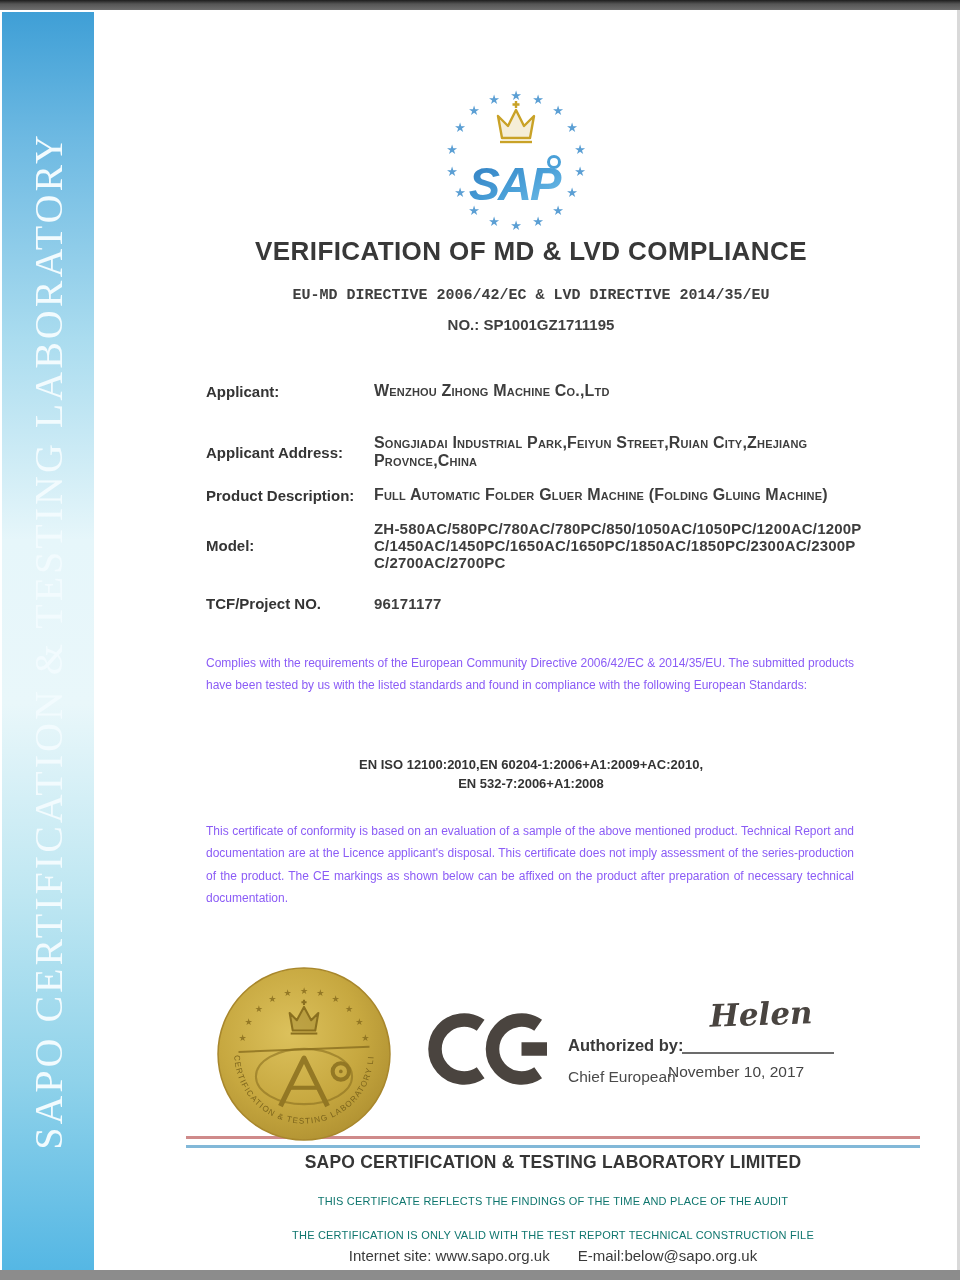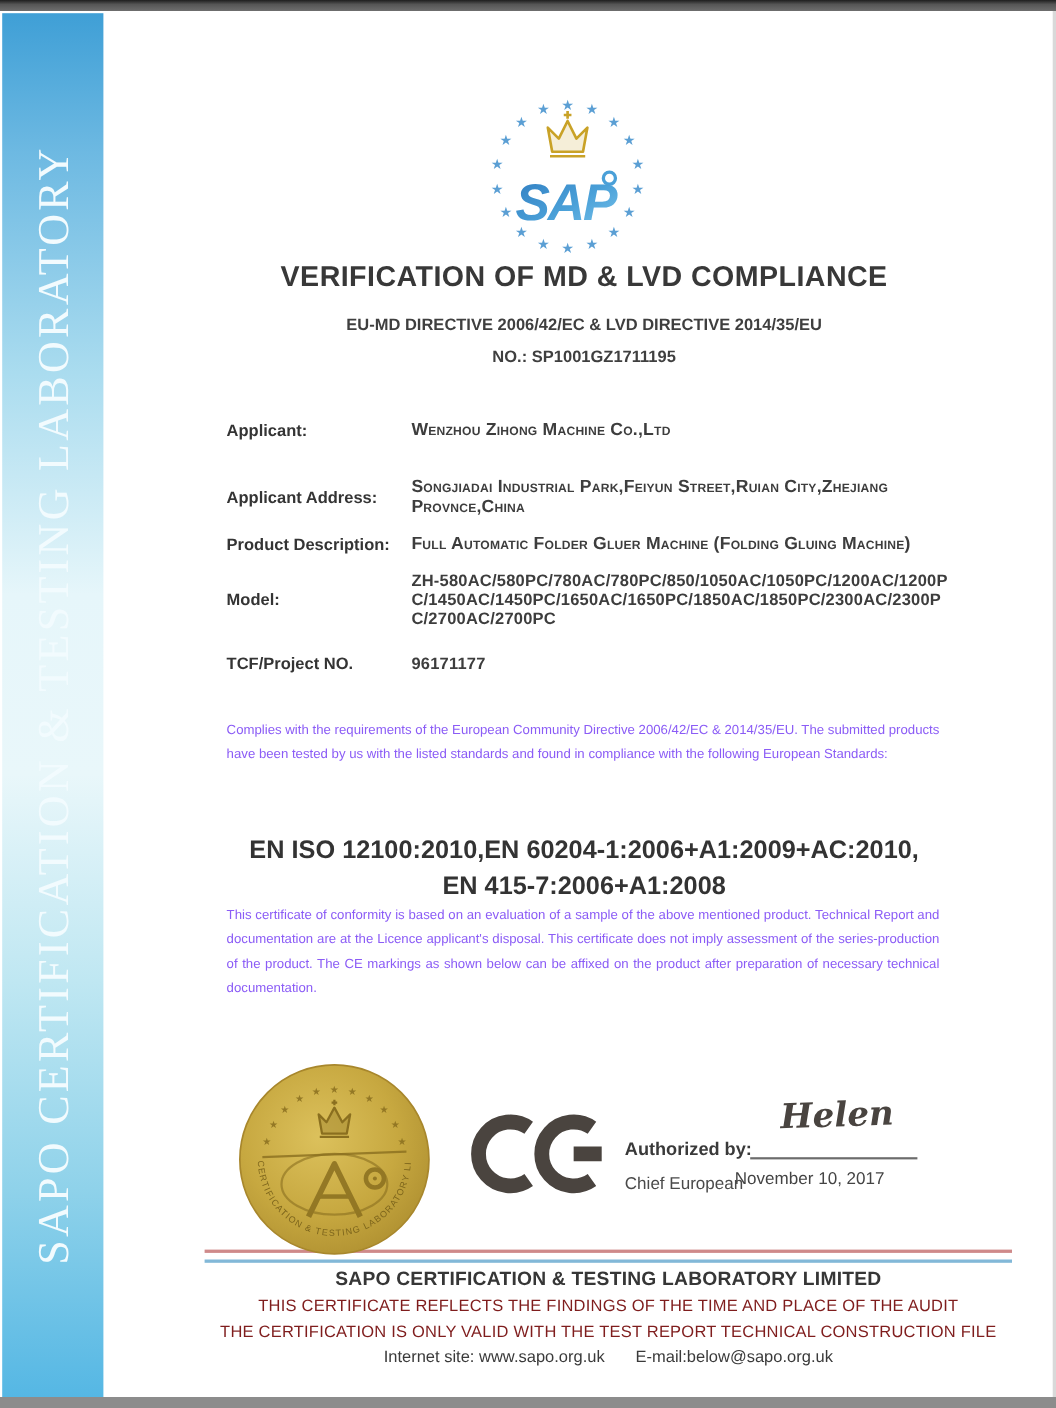--- a/index.html
+++ b/index.html
@@ -34,21 +34,21 @@
     white-space: nowrap;
     font-family: "Liberation Serif", serif;
     font-size: 40px; letter-spacing: 3px;
     color: #f2fbfe;
   }
   
   .logo-wrap { position: absolute; left: 438px; top: 86px; width: 156px; height: 150px; }
   
   .header { position: absolute; left: 185px; top: 236px; width: 692px; text-align: center; color: #383838; }
   .title { font-size: 26px; font-weight: bold; letter-spacing: 0.4px; }
-  .directive { margin-top: 20px; font-size: 15px; font-weight: bold; color: #3f3f3f; }
+  .directive { margin-top: 20px; font-size: 15px; font-weight: bold; color: #3f3f3f; font-family: Liberation Mono, monospace; }
   .cert-no { margin-top: 12px; font-size: 15px; font-weight: bold; color: #3f3f3f; }
   
   .fields { position: absolute; left: 206px; top: 382px; width: 660px; }
   .frow { display: grid; grid-template-columns: 168px 1fr; align-items: center; }
   .flabel { font-size: 15px; font-weight: bold; color: #343434; }
   .fvalue { font-size: 15px; font-weight: bold; color: #3d3d3d; letter-spacing: 0.2px; max-width: 492px; }
   .sc { font-variant: small-caps; font-size: 16px; }
   .brk { word-break: break-all; }
   .r1 { margin-bottom: 34px; }
   .r2 { margin-bottom: 16px; }
@@ -57,41 +57,41 @@
   
   .para {
     position: absolute; left: 206px; width: 648px;
     font-size: 12px; line-height: 1.87; color: #8b5cf6;
     text-align: justify;
   }
   .para1 { top: 652px; }
   .para2 { top: 820px; }
   .standards {
     position: absolute; left: 185px; top: 756px; width: 692px;
-    text-align: center; font-size: 23px; font-weight: bold; color: #333;
+    text-align: center; font-size: 13px; font-weight: bold; color: #333;
     line-height: 1.45;
   }
   
   .seal { position: absolute; left: 216px; top: 966px; width: 176px; height: 176px; z-index: 3; }
   .ce { position: absolute; left: 428px; top: 1006px; width: 120px; height: 86px; }
   .auth-label { position: absolute; left: 568px; top: 1036px; font-size: 16.5px; font-weight: bold; color: #3a3a3a; }
   .assessor { position: absolute; left: 568px; top: 1068px; font-size: 15.5px; color: #4a4a4a; }
   .sig-name {
     position: absolute; left: 676px; top: 996px; width: 170px; text-align: center;
     font-family: "DejaVu Serif", serif; font-style: italic; font-weight: bold;
     font-size: 31px; color: #494440; transform: rotate(-2deg);
   }
   .sig-line { position: absolute; left: 682px; top: 1052px; width: 152px; height: 2px; background: #6c6c6c; }
   .sig-date { position: absolute; left: 668px; top: 1063px; width: 186px; font-size: 15.5px; color: #444; }
   
   .rule-red  { position: absolute; left: 186px; top: 1136px; width: 734px; height: 3px; background: #cf8a8a; z-index: 1; }
   .rule-blue { position: absolute; left: 186px; top: 1145px; width: 734px; height: 3px; background: #82b8d8; z-index: 1; }
   .footer { position: absolute; left: 170px; top: 1152px; width: 766px; text-align: center; color: #363636; }
   .f-company { font-size: 17.5px; font-weight: bold; letter-spacing: 0.2px; }
-  .f-line { margin-top: 6px; font-size: 15px; color: #7f1d1d; letter-spacing: 0.2px; }
+  .f-line { margin-top: 22px; font-size: 11px; color: #0f766e; letter-spacing: 0.2px; }
   .f-contact { margin-top: 6px; font-size: 15px; color: #3a3a3a; }
   .f-contact .gap { display: inline-block; width: 28px; }
 </style>
 </head>
 <body>
 
 <div class="page">
 
   <div class="top-bar"></div>
   <div class="right-edge"></div>
@@ -165,21 +165,21 @@
     <div class="frow">
       <div class="flabel">TCF/Project NO.</div>
       <div class="fvalue">96171177</div>
     </div>
   </div>
 
   <div class="para para1">Complies with the requirements of the European Community Directive 2006/42/EC &amp; 2014/35/EU. The submitted products have been tested by us with the listed standards and found in compliance with the following European Standards:</div>
 
   <div class="standards">
     <div>EN ISO 12100:2010,EN 60204-1:2006+A1:2009+AC:2010,</div>
-    <div>EN 415-7:2006+A1:2008</div>
+    <div>EN 532-7:2006+A1:2008</div>
   </div>
 
   <div class="para para2">This certificate of conformity is based on an evaluation of a sample of the above mentioned product. Technical Report and documentation are at the Licence applicant's disposal. This certificate does not imply assessment of the series-production of the product. The CE markings as shown below can be affixed on the product after preparation of necessary technical documentation.</div>
 
   <div class="seal">
     <svg width="176" height="176" viewBox="0 0 172 172">
       <defs>
         <radialGradient id="goldGrad" cx="0.42" cy="0.38" r="0.75">
           <stop offset="0" stop-color="#dcc15c"></stop>
           <stop offset="0.55" stop-color="#c7a840"></stop>

